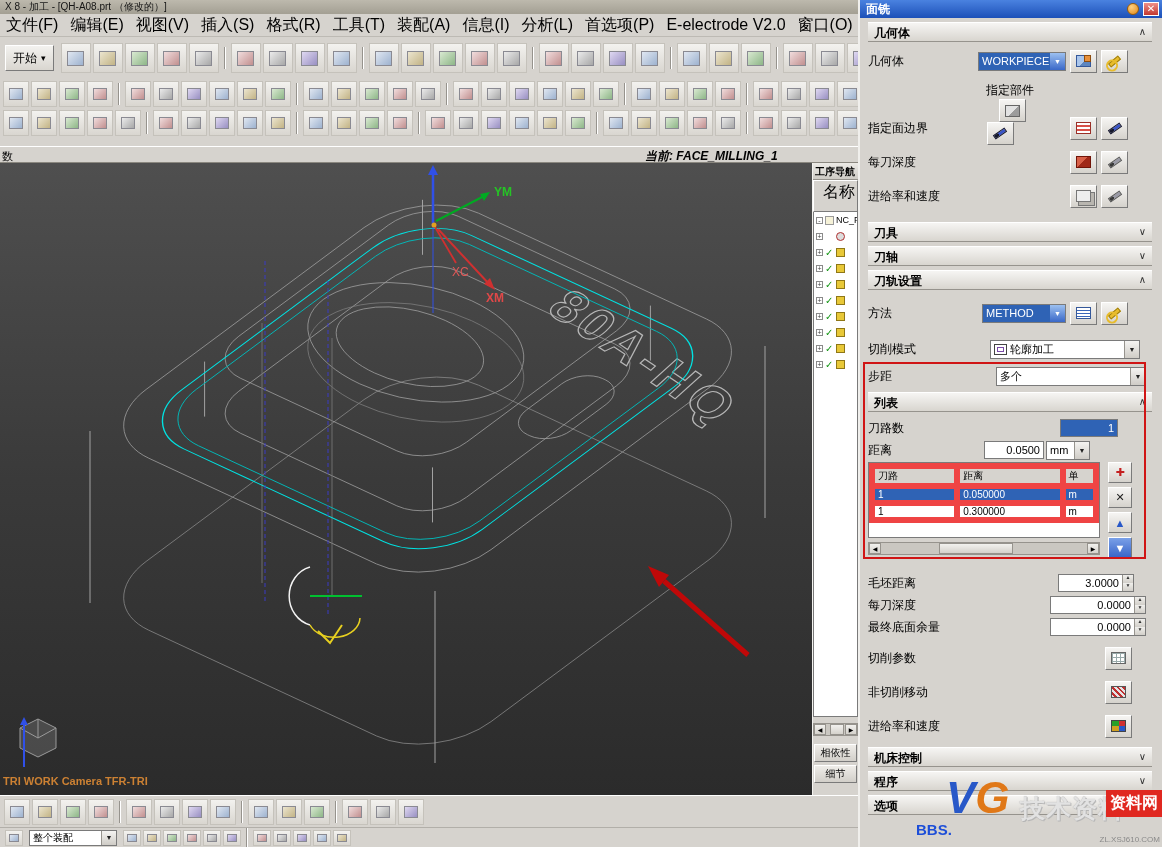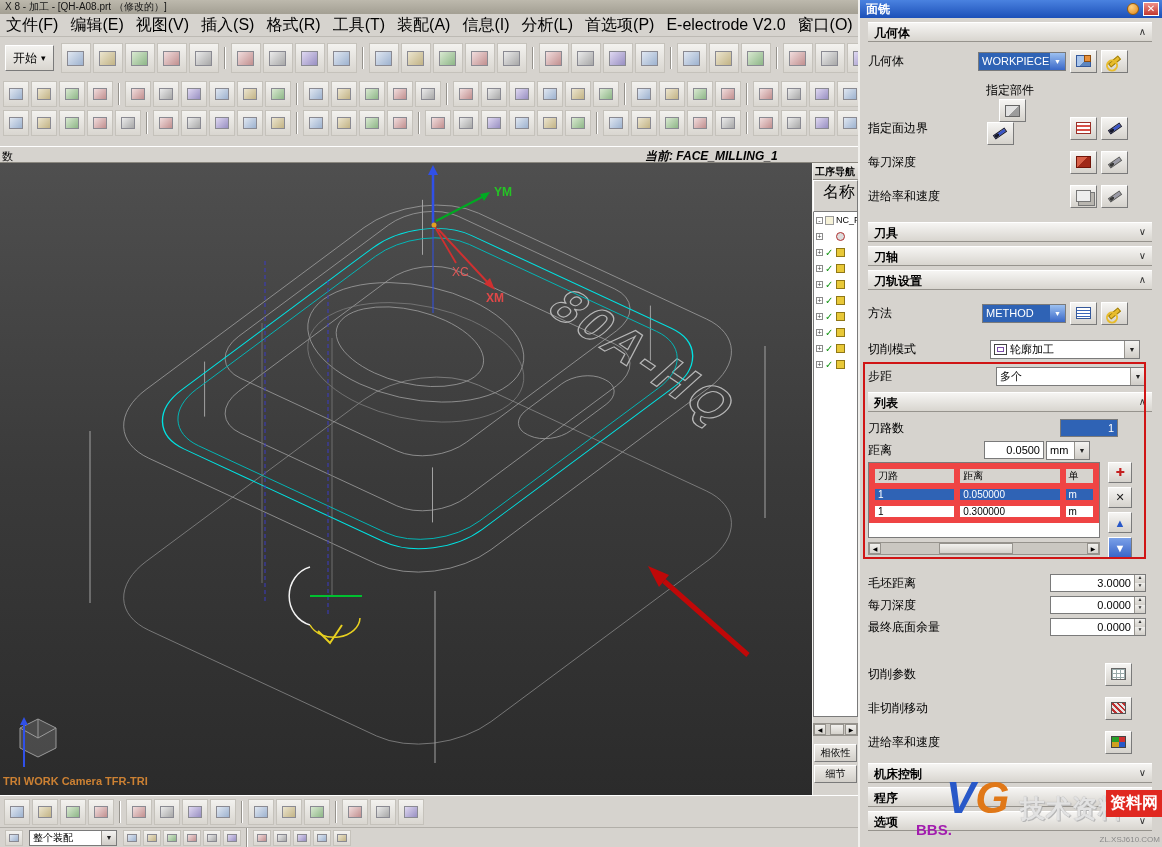--- a/index.html
+++ b/index.html
@@ -140,21 +140,21 @@
 .tbtn{width:24px;height:21px;display:flex;align-items:center;justify-content:center;font-size:11px;
   background:linear-gradient(#f6f5f3,#d5d2cc);border:1px solid;border-color:#fff #7a7a7a #7a7a7a #fff;}
 .tbtn.add{color:#c42020;font-weight:bold;}
 .tbtn.del{color:#222;font-weight:bold;}
 .tbtn.mup{color:#2858c8;}
 .tbtn.mdown{background:linear-gradient(#7aa0e8,#3a66c8);color:#fff;}
 .hscroll{width:232px;height:13px;display:flex;background:#cac7c1;border:1px solid #96938d;}
 #red-box{position:absolute;left:3px;top:362px;width:283px;height:197px;border:2px solid #d01515;z-index:5;pointer-events:none;}
 
 #watermark{position:absolute;left:56px;top:776px;width:246px;height:68px;z-index:6;pointer-events:none;}
-.wm-bbs{position:absolute;left:0;bottom:6px;color:#a21caf;font-weight:bold;font-size:15px;}
+.wm-bbs{position:absolute;left:0;bottom:6px;color:#1d4ed8;font-weight:bold;font-size:15px;}
 .wm-logo{position:absolute;left:30px;top:0;font-size:44px;line-height:44px;font-weight:bold;font-style:italic;color:#2858c8;}
 .wm-logo b{color:#e07818;}
 .wm-text{position:absolute;left:104px;top:16px;font-size:25px;font-weight:bold;color:#e2e2e2;
   text-shadow:0 0 1px #a8a8a8,1px 1px 0 #b8b8b8;letter-spacing:1px;white-space:nowrap;}
 .wm-badge{position:absolute;right:0;top:14px;background:#e02820;color:#fff;font-size:16px;font-weight:bold;padding:3px 4px;white-space:nowrap;}
 .wm-url{position:absolute;right:2px;bottom:0;font-size:8px;color:#8a8a8a;}
 </style>
 </head>
 <body>
 
@@ -886,21 +886,21 @@
       <span class="hs-btn">◀</span>
       <span class="hs-track">
           <span class="hs-thumb" style="left:28%;width:74px;"></span>
         </span>
       <span class="hs-btn">▶</span>
     </div>
 
     <div class="drow" style="margin-top:18px;height:20px;">
       <span class="lbl">毛坯距离</span>
       <span class="sp"></span>
-      <span class="nfield" style="width:96px;margin-right:6px;">
+      <span class="nfield" style="width:76px;margin-right:18px;">
         <span class="nval">3.0000</span>
         <span class="spin">
             <span>▲</span>
             <span>▼</span>
           </span>
       </span>
     </div>
     <div class="drow" style="margin-top:2px;height:20px;">
       <span class="lbl">每刀深度</span>
       <span class="sp"></span>
@@ -917,21 +917,21 @@
       <span class="sp"></span>
       <span class="nfield" style="width:96px;margin-right:6px;">
         <span class="nval">0.0000</span>
         <span class="spin">
             <span>▲</span>
             <span>▼</span>
           </span>
       </span>
     </div>
 
-    <div class="drow" style="margin-top:24px;height:26px;">
+    <div class="drow" style="margin-top:8px;height:26px;">
       <span class="lbl">切削参数</span>
       <span class="sp"></span>
       <span class="ibtn" style="margin-right:20px;">
           <span class="g g-params"></span>
         </span>
     </div>
     <div class="drow" style="margin-top:8px;height:26px;">
       <span class="lbl">非切削移动</span>
       <span class="sp"></span>
       <span class="ibtn" style="margin-right:20px;">

